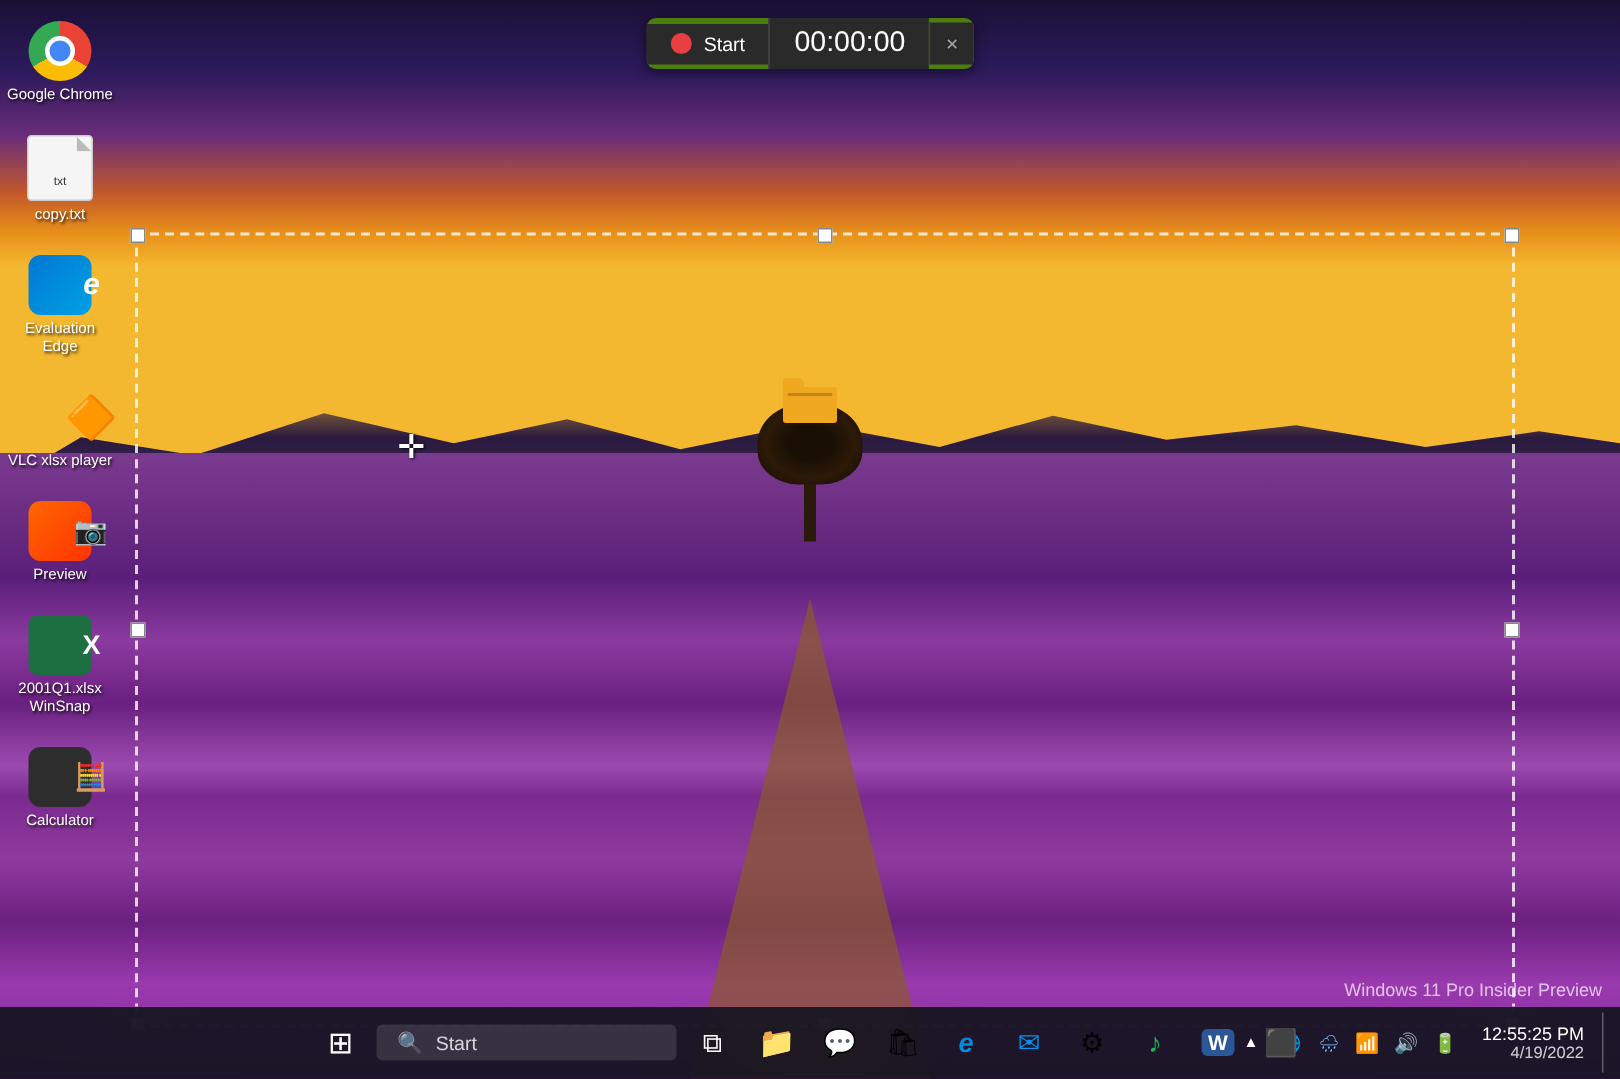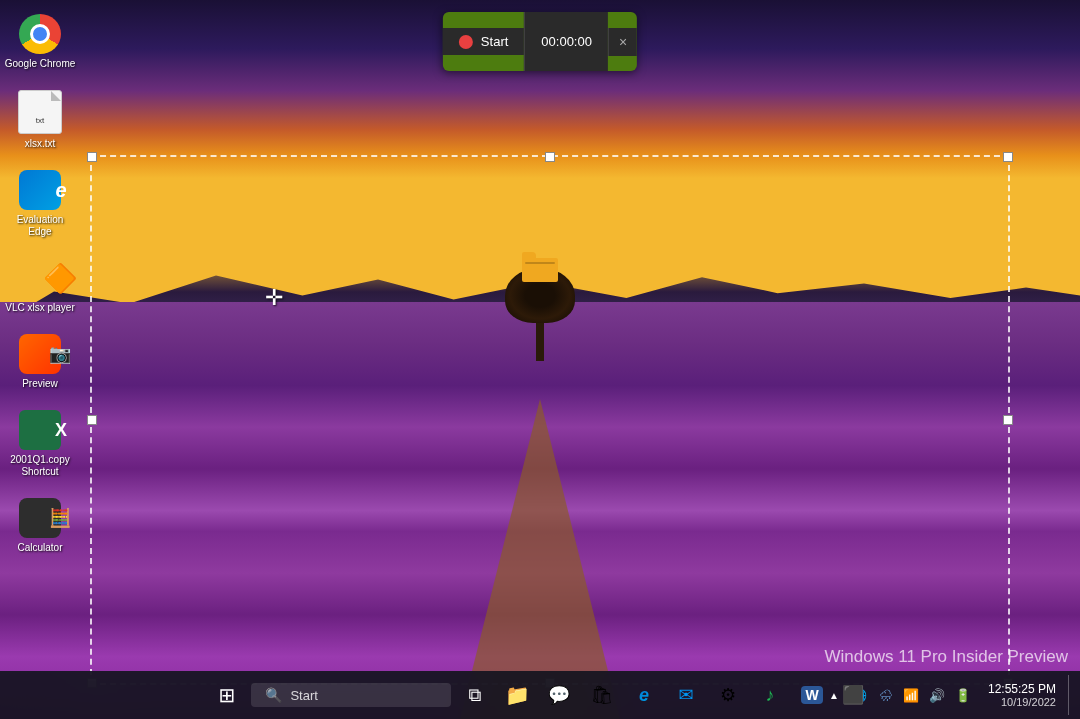--- a/index.html
+++ b/index.html
@@ -230,23 +230,23 @@
     }
 
     .record-dot {
       width: 14px;
       height: 14px;
       background: #e84040;
       border-radius: 50%;
     }
 
     .timer-display {
-      padding: 22px 16px;
-      color: white;
-      font-size: 13px;
+      padding: 6px 16px;
+      color: white;
+      font-size: 19px;
       background: #2a2a2a;
       border-left: 1px solid #444;
     }
 
     .close-btn {
       padding: 6px 10px;
       background: #2a2a2a;
       border: none;
       cursor: pointer;
       color: #aaa;
@@ -492,21 +492,21 @@
     
     .win-watermark {
       position: absolute;
       bottom: 52px;
       right: 12px;
       text-align: right;
       z-index: 5;
     }
 
     .win-watermark-line1 {
-      font-size: 17px;
+      font-size: 12px;
       color: rgba(255,255,255,0.7);
     }
 
     .win-watermark-line2 {
       font-size: 11px;
       color: rgba(255,255,255,0.6);
     }
 
     
     .pin-icon {
@@ -555,37 +555,37 @@
   <div class="desktop-icons">
     <div class="desktop-icon">
       <div class="chrome-icon icon-img"></div>
       <span class="icon-label">Google Chrome</span>
     </div>
     <div class="desktop-icon">
       <div class="icon-img" style="background:#f5f5f5; border-radius:3px; position:relative; width:36px; height:44px; border:1px solid #ccc;">
         <div style="position:absolute;top:0;right:0;width:10px;height:10px;background:#bbb;clip-path:polygon(0 0,100% 100%,0 100%);"></div>
         <div style="position:absolute;bottom:8px;left:4px;right:4px;font-size:8px;color:#333;text-align:center;">txt</div>
       </div>
-      <span class="icon-label">xlsx.txt</span>
+      <span class="icon-label">copy.txt</span>
     </div>
     <div class="desktop-icon">
       <div class="edge-icon-div icon-img">e</div>
       <span class="icon-label">Evaluation Edge</span>
     </div>
     <div class="desktop-icon">
       <div class="vlc-icon-div icon-img">🔶</div>
       <span class="icon-label">VLC xlsx player</span>
     </div>
     <div class="desktop-icon">
       <div class="winsnap-icon icon-img">📷</div>
       <span class="icon-label">Preview</span>
     </div>
     <div class="desktop-icon">
       <div class="excel-icon icon-img">X</div>
-      <span class="icon-label">2001Q1.copy Shortcut</span>
+      <span class="icon-label">2001Q1.xlsx WinSnap</span>
     </div>
     <div class="desktop-icon">
       <div class="calc-icon icon-img">🧮</div>
       <span class="icon-label">Calculator</span>
     </div>
   </div>
 
   <div class="record-toolbar">
     <button class="start-btn">
       <div class="record-dot"></div>
@@ -653,18 +653,18 @@
         <div class="tray-icon" style="font-size:10px; color:white;">▲</div>
         <div class="tray-icon">🌐</div>
         <div class="tray-icon" style="font-size:11px; color:#7ebfff;">🌧</div>
         <div class="tray-icon" style="font-size:13px; color:white;">📶</div>
         <div class="tray-icon" style="font-size:13px;">🔊</div>
         <div class="tray-icon" style="font-size:13px;">🔋</div>
       </div>
 
       <div class="clock">
         <span class="clock-time">12:55:25 PM</span>
-        <span class="clock-date">10/19/2022</span>
+        <span class="clock-date">4/19/2022</span>
       </div>
       <div class="tray-icon" style="width:4px; border-left:1px solid rgba(255,255,255,0.3);"></div>
     </div>
   </div>
 </div>
 
 </body></html>

